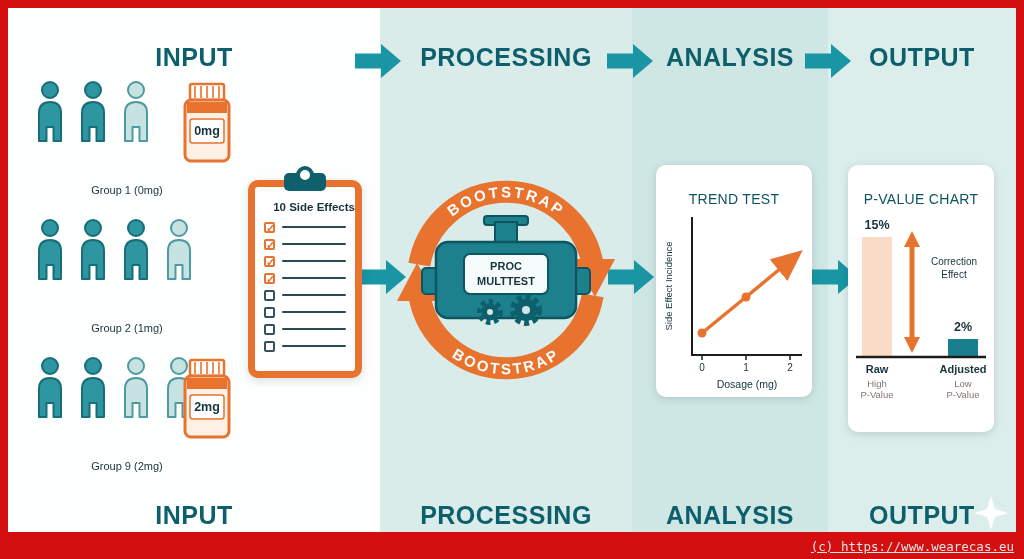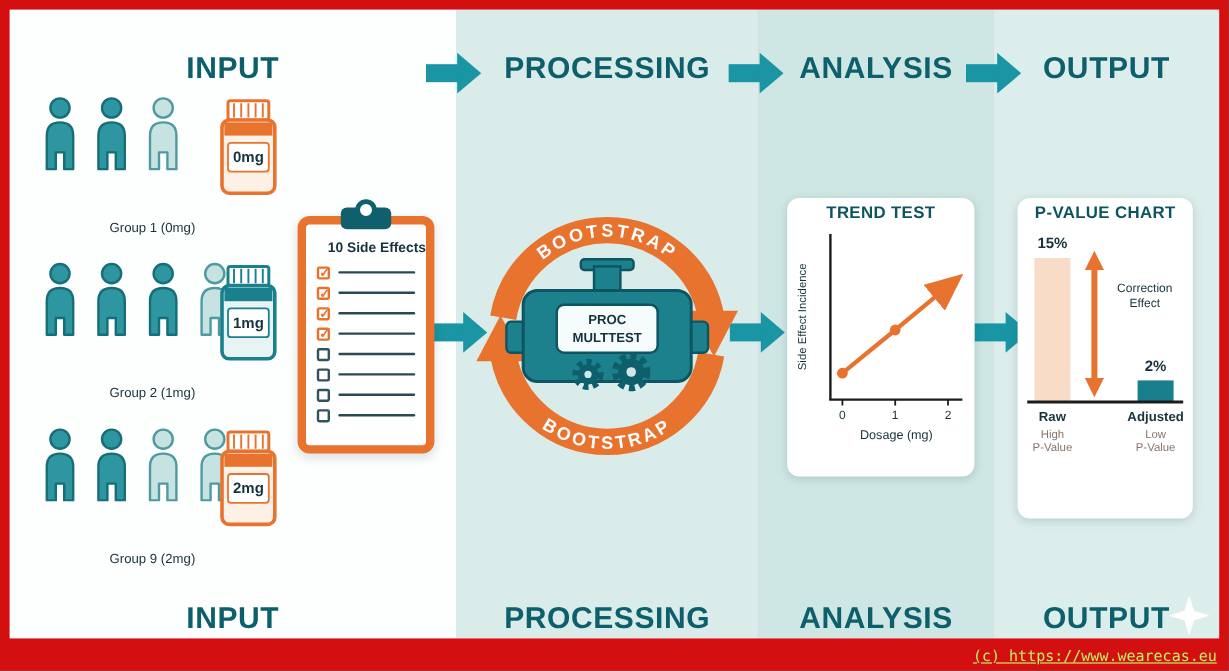--- a/index.html
+++ b/index.html
@@ -43,28 +43,28 @@
   .line { flex:1; height:2.5px; background:#2a4a53; margin-left:7px; border-radius:2px; }
 
   
   .bootstrap-svg { position:absolute; left:384px; top:156px; }
 
   
   .card { position:absolute; background:#fff; border-radius:10px;
           box-shadow:0 2px 8px rgba(20,60,70,.18); }
   .trend-card  { left:648px; top:157px; width:156px; height:232px; }
   .pvalue-card { left:840px; top:157px; width:146px; height:267px; }
-  .card-title { font-weight:bold; color:#0c5460; text-align:center; padding-top:4px;
+  .card-title { font-weight:normal; color:#0c5460; text-align:center; padding-top:26px;
                 font-size:14px; letter-spacing:.3px; }
   .card svg { display:block; }
   svg text { font-family:"Liberation Sans", sans-serif; }
 
   .sparkle { position:absolute; left:966px; top:488px; }
 
-  .footer { position:absolute; right:10px; bottom:5px; color:#bef264;
+  .footer { position:absolute; right:10px; bottom:5px; color:#e5e5e5;
             font-family:"DejaVu Sans Mono", monospace; font-size:12.5px;
             text-decoration:underline; cursor:pointer; }
 </style>
 </head>
 <body>
 
 <div class="frame">
   <div class="content">
 
     <div class="col col-input"></div>
@@ -150,32 +150,20 @@
             </svg>
             <svg width="36" height="62" viewBox="0 0 36 62">
               <circle cx="18" cy="10" r="8" fill="#2e96a0" stroke="#176d78" stroke-width="2"></circle>
               <path d="M7 61 L7 33 Q7 22 18 22 Q29 22 29 33 L29 61 L21.5 61 L21.5 47 L14.5 47 L14.5 61 Z" fill="#2e96a0" stroke="#176d78" stroke-width="2" stroke-linejoin="round"></path>
             </svg>
             <svg width="36" height="62" viewBox="0 0 36 62">
               <circle cx="18" cy="10" r="8" fill="#c6e3e1" stroke="#4f9aa0" stroke-width="2"></circle>
               <path d="M7 61 L7 33 Q7 22 18 22 Q29 22 29 33 L29 61 L21.5 61 L21.5 47 L14.5 47 L14.5 61 Z" fill="#c6e3e1" stroke="#4f9aa0" stroke-width="2" stroke-linejoin="round"></path>
             </svg>
           </div>
-          <div class="bottleWrap"><svg width="54" height="82" viewBox="0 0 54 82">
-              <rect x="10" y="2" width="34" height="16" rx="2" fill="#ffffff" stroke="#1b808d" stroke-width="2.5"></rect>
-              <line x1="15" y1="4" x2="15" y2="16" stroke="#1b808d" stroke-width="1.6"></line>
-              <line x1="21" y1="4" x2="21" y2="16" stroke="#1b808d" stroke-width="1.6"></line>
-              <line x1="27" y1="4" x2="27" y2="16" stroke="#1b808d" stroke-width="1.6"></line>
-              <line x1="33" y1="4" x2="33" y2="16" stroke="#1b808d" stroke-width="1.6"></line>
-              <line x1="39" y1="4" x2="39" y2="16" stroke="#1b808d" stroke-width="1.6"></line>
-              <rect x="5" y="18" width="44" height="61" rx="6" fill="#e7f4f3" stroke="#1b808d" stroke-width="3"></rect>
-              <rect x="7" y="20" width="40" height="11" fill="#1b808d"></rect>
-              <rect x="10" y="37" width="34" height="24" rx="2.5" fill="#ffffff" stroke="#1b808d" stroke-width="1.5"></rect>
-              <text x="27" y="53" text-anchor="middle" font-size="12.5" font-weight="bold" fill="#17333c" font-family="Liberation Sans, sans-serif">1mg</text>
-            </svg></div>
           <div class="group-label">Group 2 (1mg)</div>
         </div>
         <div class="group-row">
           <div class="people">
             <svg width="36" height="62" viewBox="0 0 36 62">
               <circle cx="18" cy="10" r="8" fill="#2e96a0" stroke="#176d78" stroke-width="2"></circle>
               <path d="M7 61 L7 33 Q7 22 18 22 Q29 22 29 33 L29 61 L21.5 61 L21.5 47 L14.5 47 L14.5 61 Z" fill="#2e96a0" stroke="#176d78" stroke-width="2" stroke-linejoin="round"></path>
             </svg>
             <svg width="36" height="62" viewBox="0 0 36 62">
               <circle cx="18" cy="10" r="8" fill="#2e96a0" stroke="#176d78" stroke-width="2"></circle>

